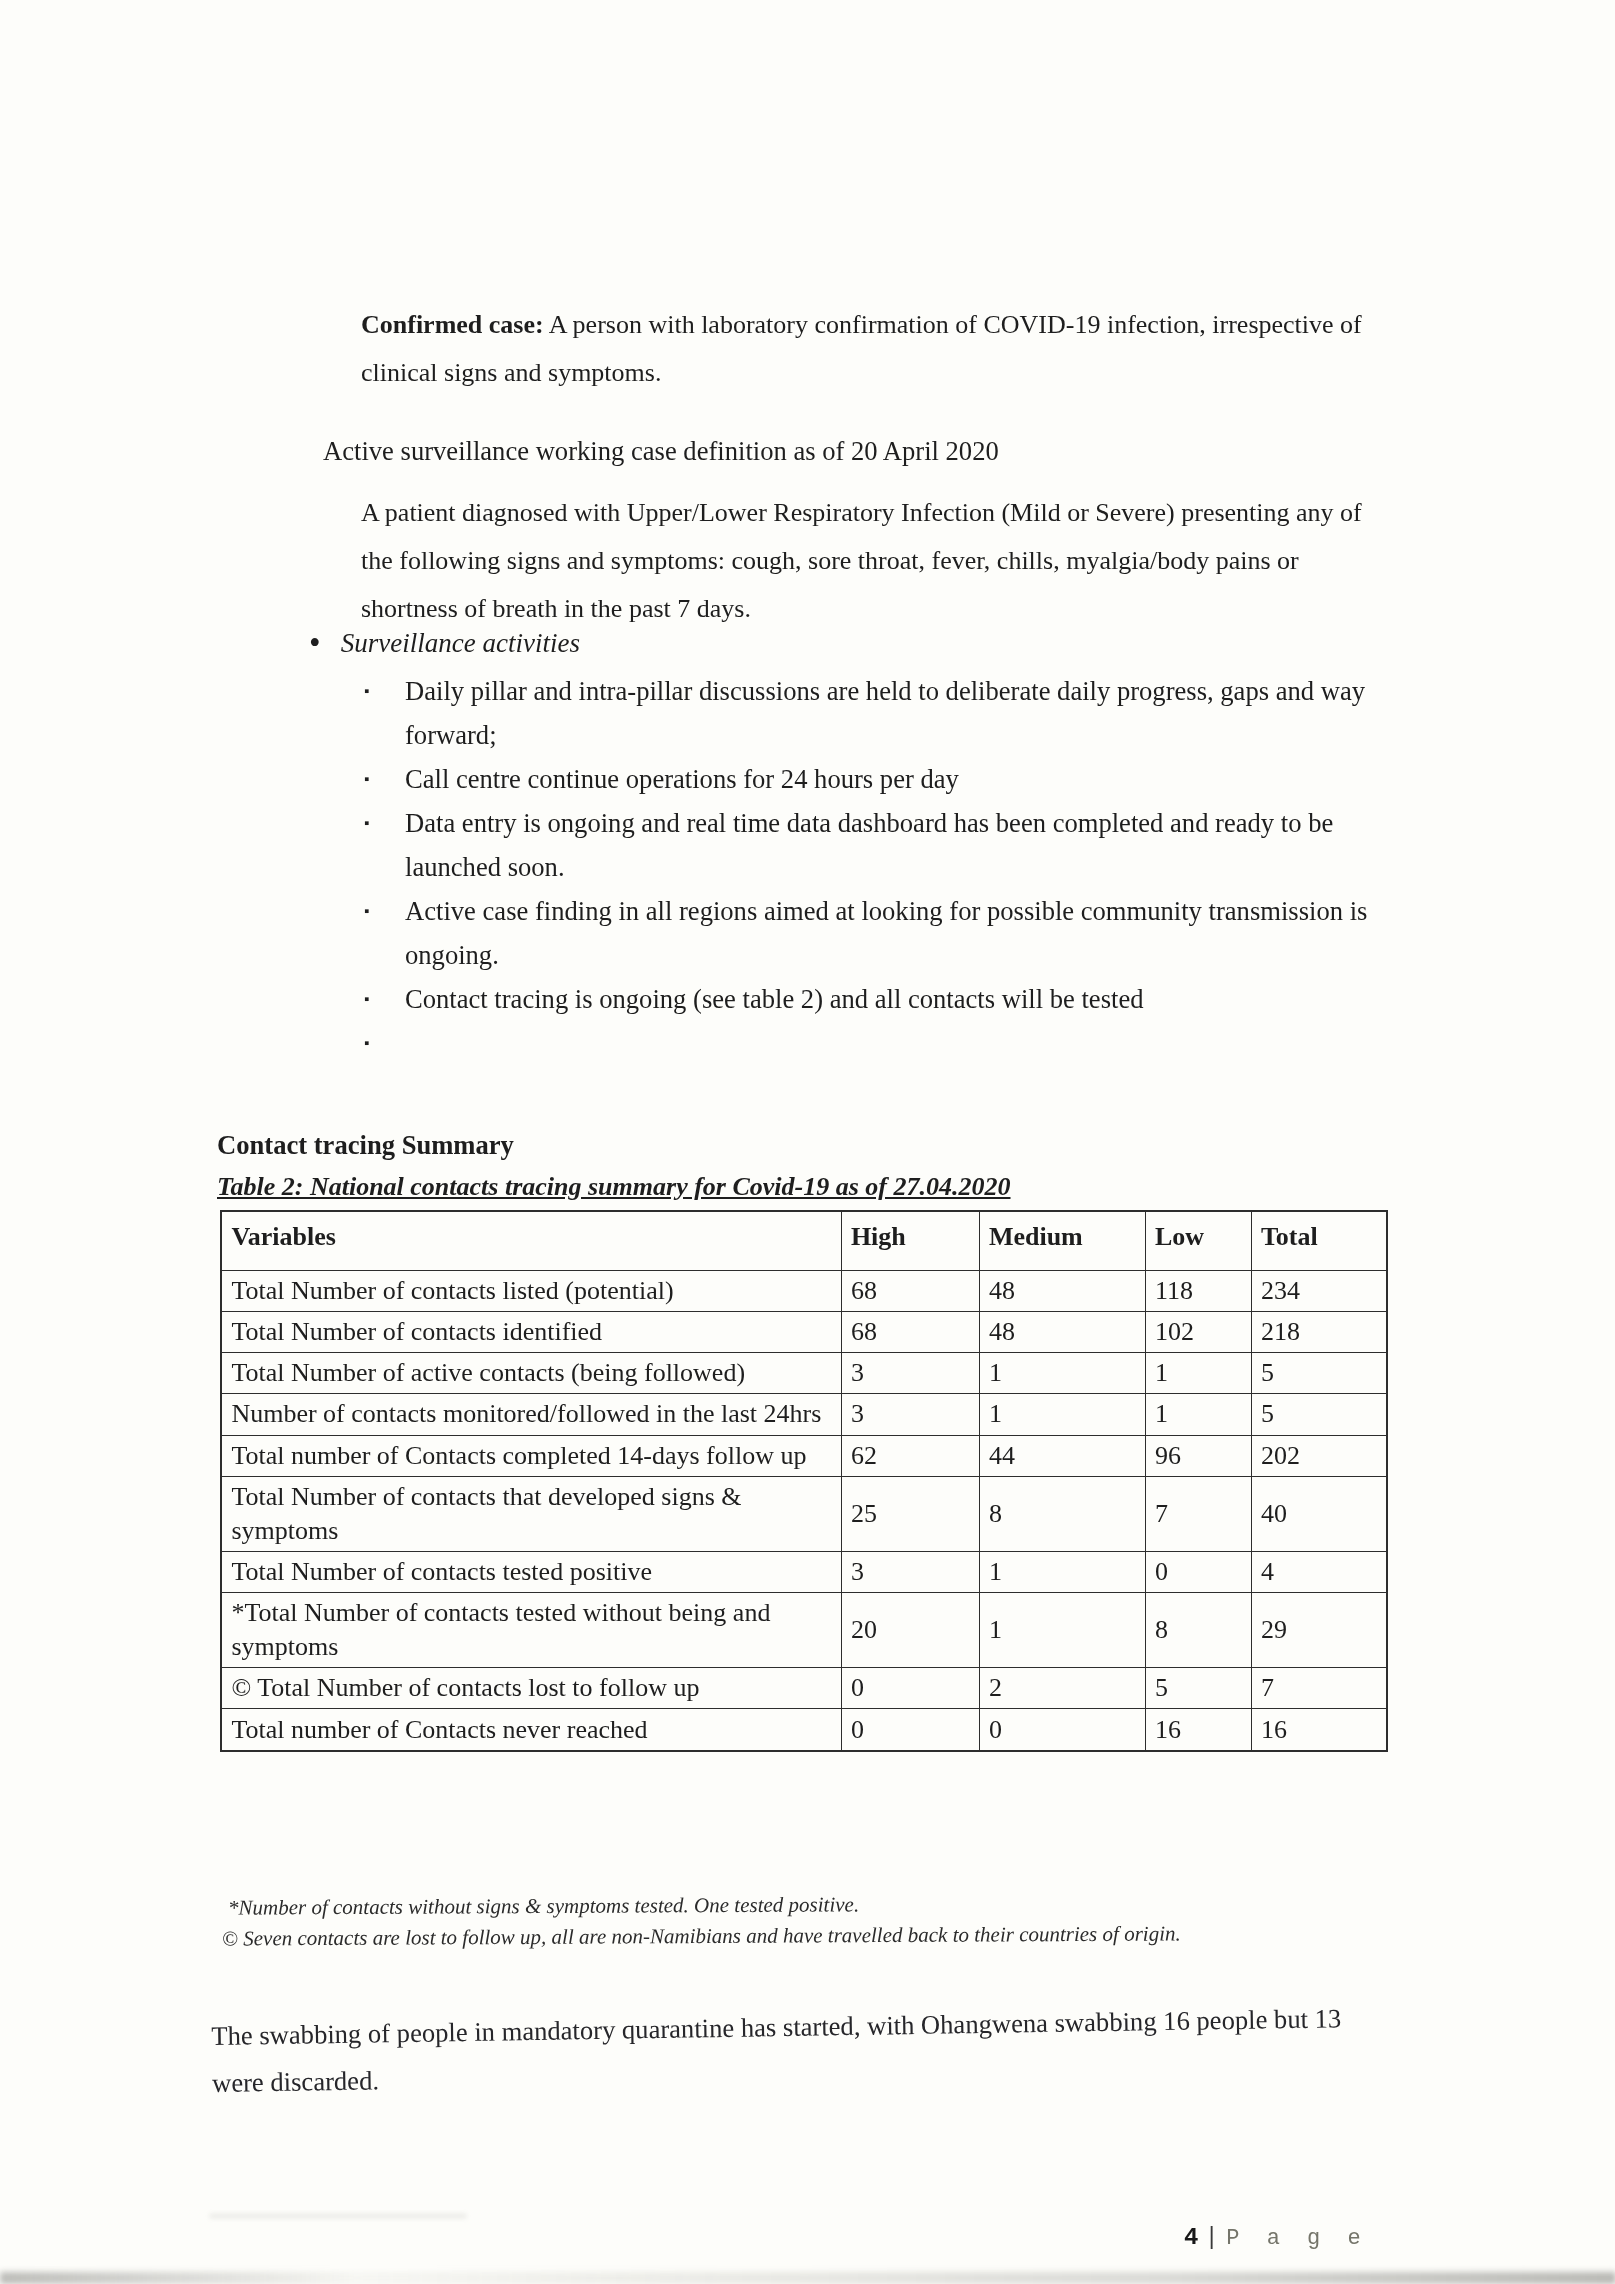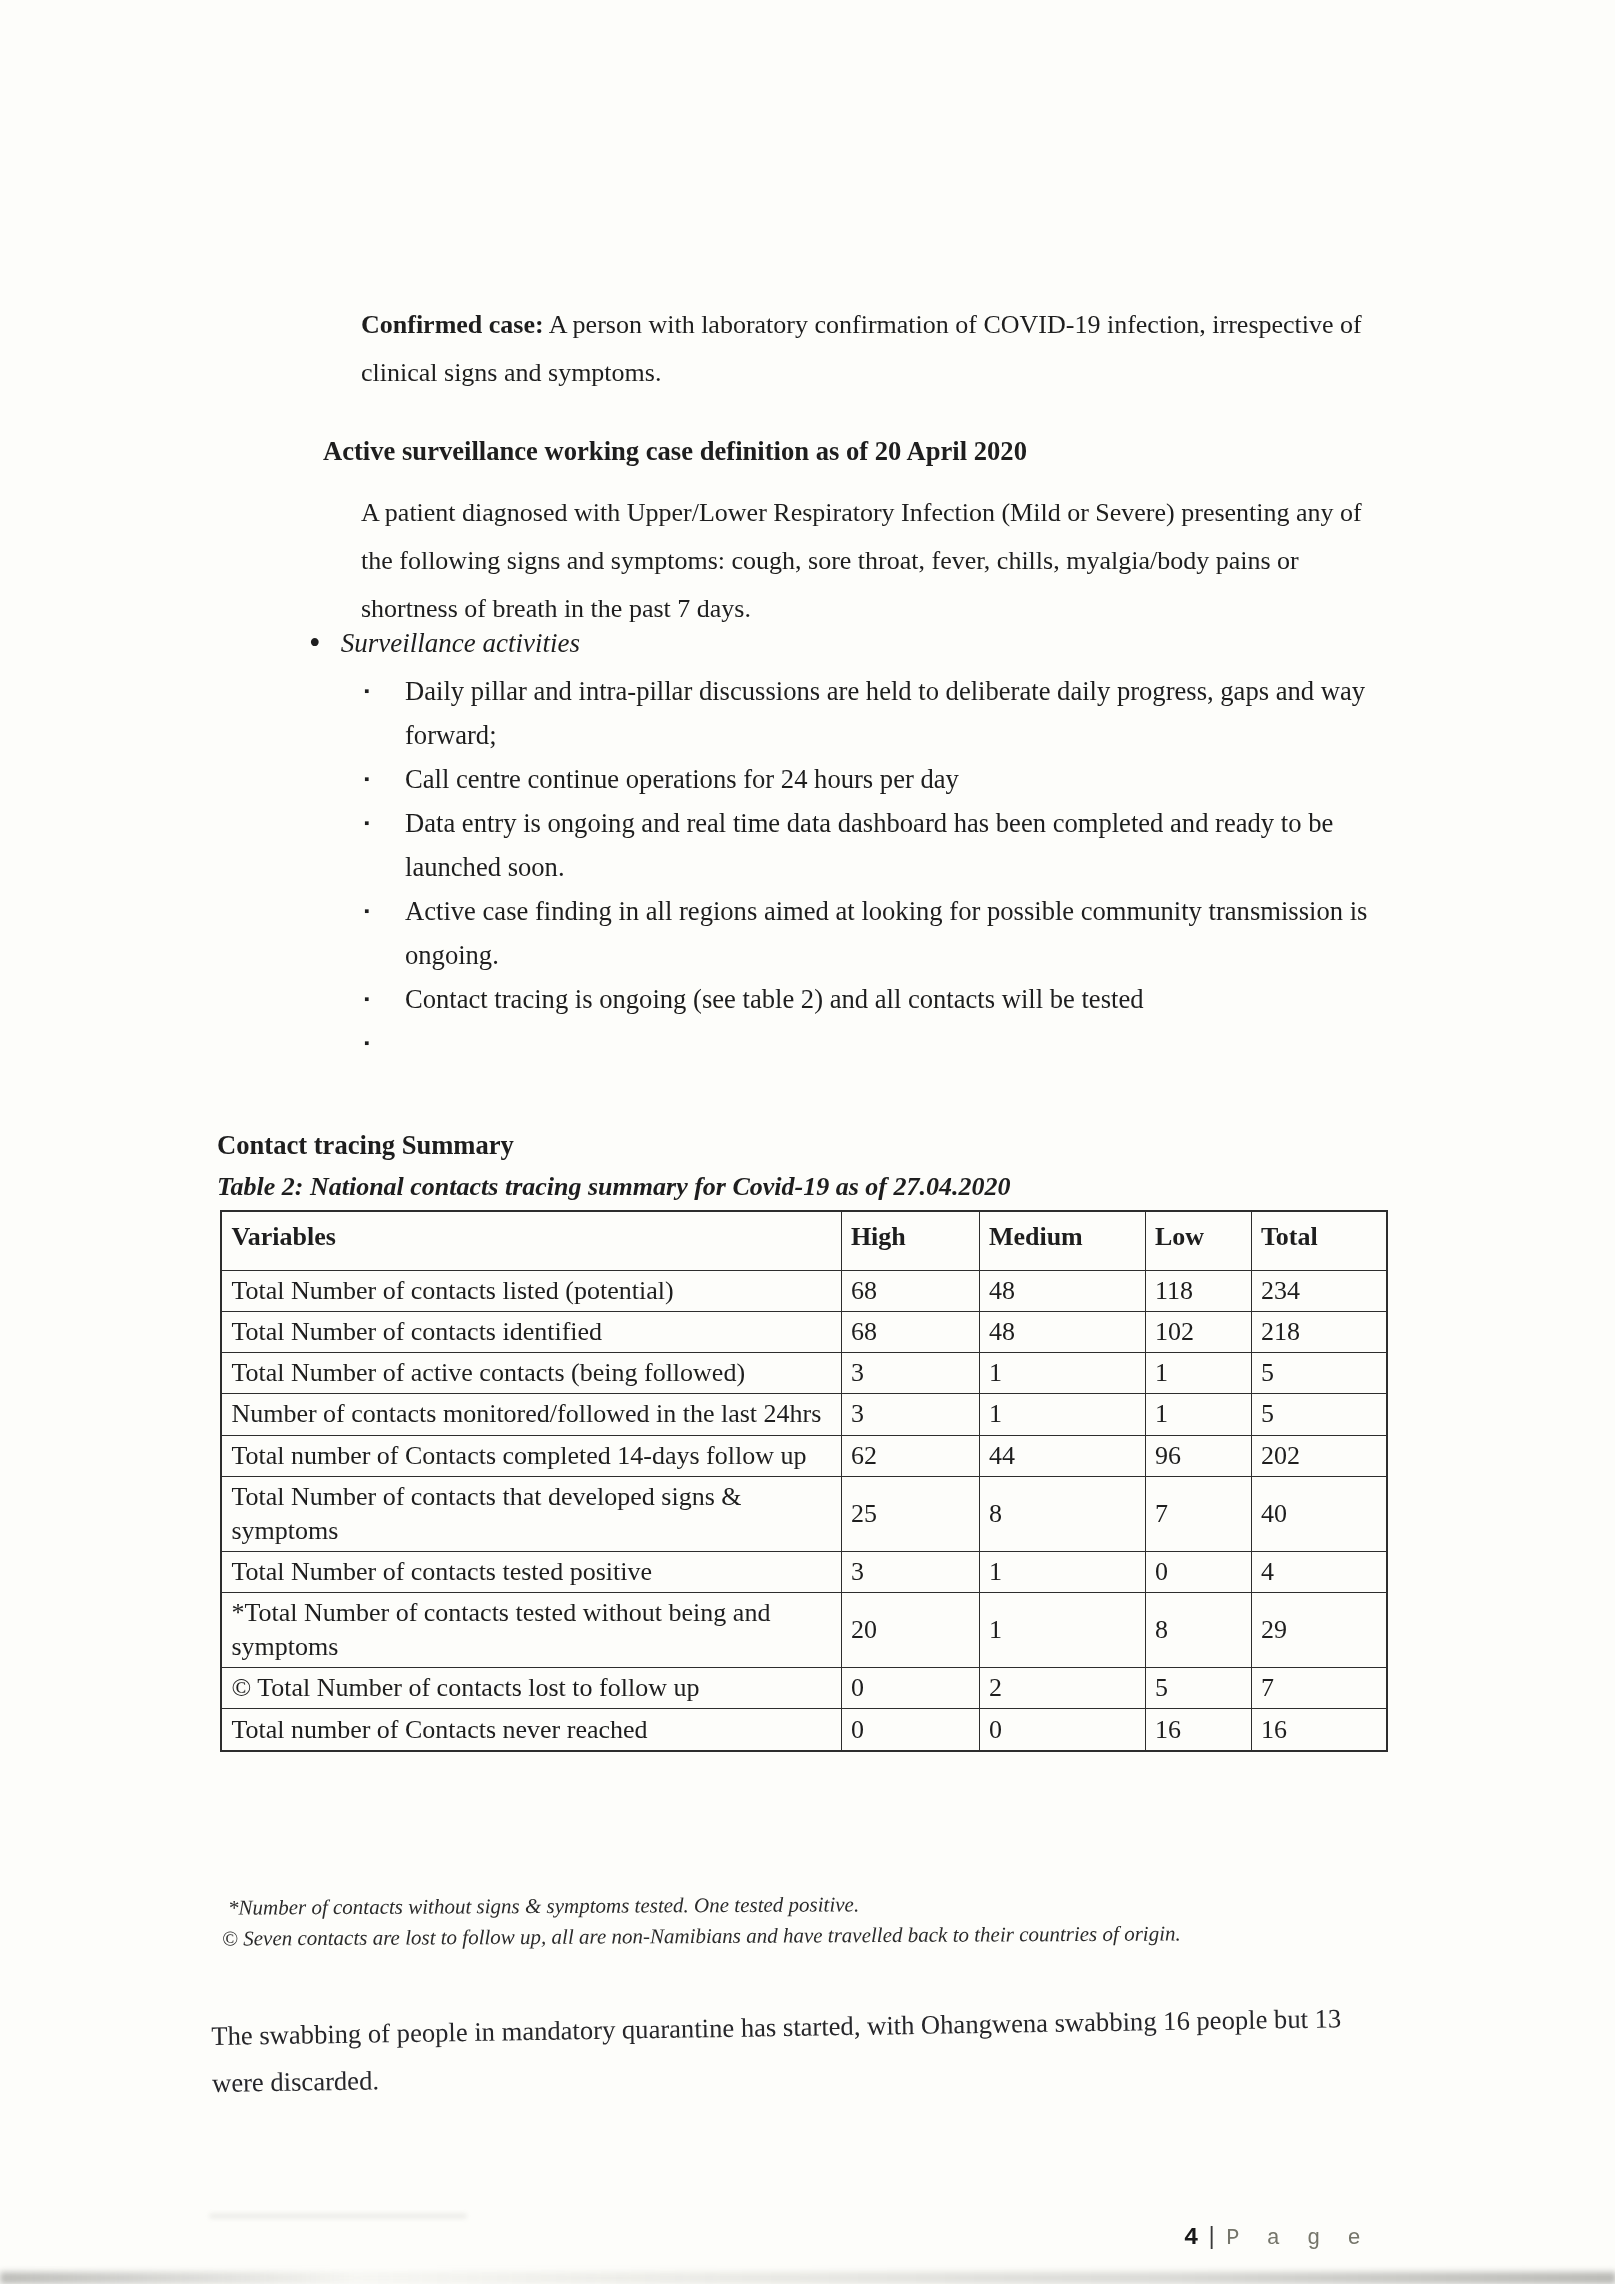--- a/index.html
+++ b/index.html
@@ -11,41 +11,41 @@
     font-family: "Liberation Serif", serif;
     color: #1e1e1e;
     overflow: hidden;
   }
 
   
   .para { position: absolute; font-size: 26px; line-height: 48px; }
   #confirmed-para { left: 361px; top: 275px; width: 1016px; }
   #confirmed-para .lead { font-weight: bold; }
 
-  #active-heading { position: absolute; left: 323px; top: 414px; font-size: 26.6px; font-weight: bold; }
+  #active-heading { position: absolute; left: 323px; top: 414px; font-size: 26.6px; font-weight: normal; }
   #active-body { left: 361px; top: 463px; width: 1016px; }
 
   
   #sa-row { position: absolute; left: 309px; top: 625px; font-size: 27px; }
   #sa-row .dot-glyph { font-size: 33px; vertical-align: -2.3px; margin-right: 20.3px; }
   #sa-row .sa-heading { font-weight: normal; font-style: italic; }
 
   #sa-list { position: absolute; left: 361px; top: 669px; margin: 0; padding: 0; list-style: none;
              font-size: 26.6px; line-height: 44px; }
   #sa-list li { position: relative; padding-left: 44px; }
   #sa-list li .sq { position: absolute; left: 3.1px; top: 0; font-size: 15px; line-height: 44px; }
   #sa-list li:nth-child(1) { max-width: 1078px; }
   #sa-list li:nth-child(2) { max-width: 1016px; }
   #sa-list li:nth-child(3) { max-width: 1000px; }
   #sa-list li:nth-child(4) { max-width: 1031px; }
   #sa-list li:nth-child(5) { max-width: 1016px; }
   #sa-list li:nth-child(6) { max-width: 989px; }
 
   #cts-heading { position: absolute; left: 217px; top: 1108px; font-size: 26.6px; font-weight: bold; }
-  #table-title { position: absolute; left: 217px; top: 1172px; font-size: 26px; font-weight: bold; font-style: italic; }
+  #table-title { position: absolute; left: 217px; top: 1172px; font-size: 26px; font-weight: bold; font-style: italic; text-decoration: underline; }
 
   
   #summary-table { position: absolute; left: 220px; top: 1210px; width: 1166px;
                    border-collapse: collapse; table-layout: fixed; font-size: 26px; }
   #summary-table td, #summary-table th {
     border: 1.6px solid #2d2d2d;
     padding: 3.1px 9.4px;
     line-height: 34px;
     vertical-align: middle;
     text-align: left;

